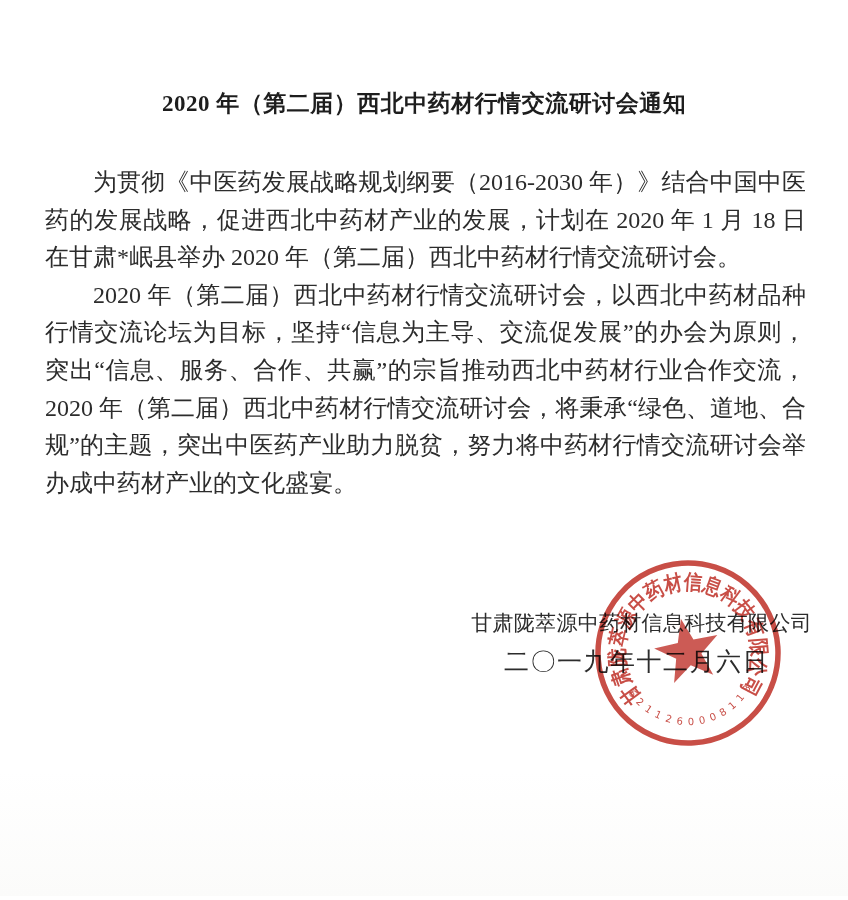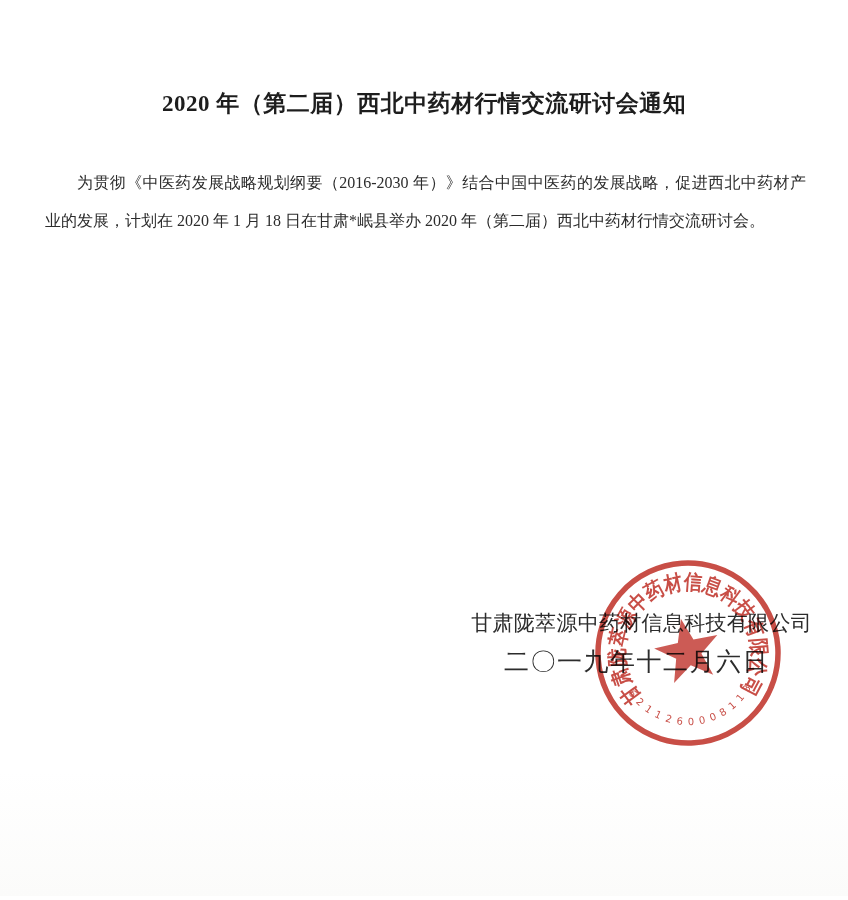--- a/index.html
+++ b/index.html
@@ -19,21 +19,21 @@
   .doc-title {
     padding-top: 88px;
     text-align: center;
     font-size: 23px;
     font-weight: 700;
     letter-spacing: 0.5px;
     color: #1d1d1d;
   }
   .doc-body {
     margin: 45px 42px 0 45px;
-    font-size: 16px;
+    font-size: 24px;
     line-height: 37.6px;
     text-align: justify;
     color: var(--ink-color);
   }
   .doc-body p { text-indent: 2em; }
   .sig-company {
     position: absolute;
     top: 609px; right: 36px;
     font-size: 21px;
     letter-spacing: 0.3px;
@@ -65,20 +65,21 @@
 </style>
 </head>
 <body>
 
 <div class="page">
 
   <h1 class="doc-title">2020 年（第二届）西北中药材行情交流研讨会通知</h1>
 
   <div class="doc-body">
     <p>为贯彻《中医药发展战略规划纲要（2016-2030 年）》结合中国中医药的发展战略，促进西北中药材产业的发展，计划在 2020 年 1 月 18 日在甘肃*岷县举办 2020 年（第二届）西北中药材行情交流研讨会。</p>
+    <p>2020 年（第二届）西北中药材行情交流研讨会，以西北中药材品种行情交流论坛为目标，坚持“信息为主导、交流促发展”的办会为原则，突出“信息、服务、合作、共赢”的宗旨推动西北中药材行业合作交流，2020 年（第二届）西北中药材行情交流研讨会，将秉承“绿色、道地、合规”的主题，突出中医药产业助力脱贫，努力将中药材行情交流研讨会举办成中药材产业的文化盛宴。</p>
   </div>
 
   <div class="sig-company">甘肃陇萃源中药材信息科技有限公司</div>
 
   <div class="sig-date">二〇一九年十二月六日</div>
 
   <svg class="seal" viewBox="0 0 204 204" aria-hidden="true">
     <circle class="ring" cx="102" cy="102" r="90"></circle>
 
     <defs>

